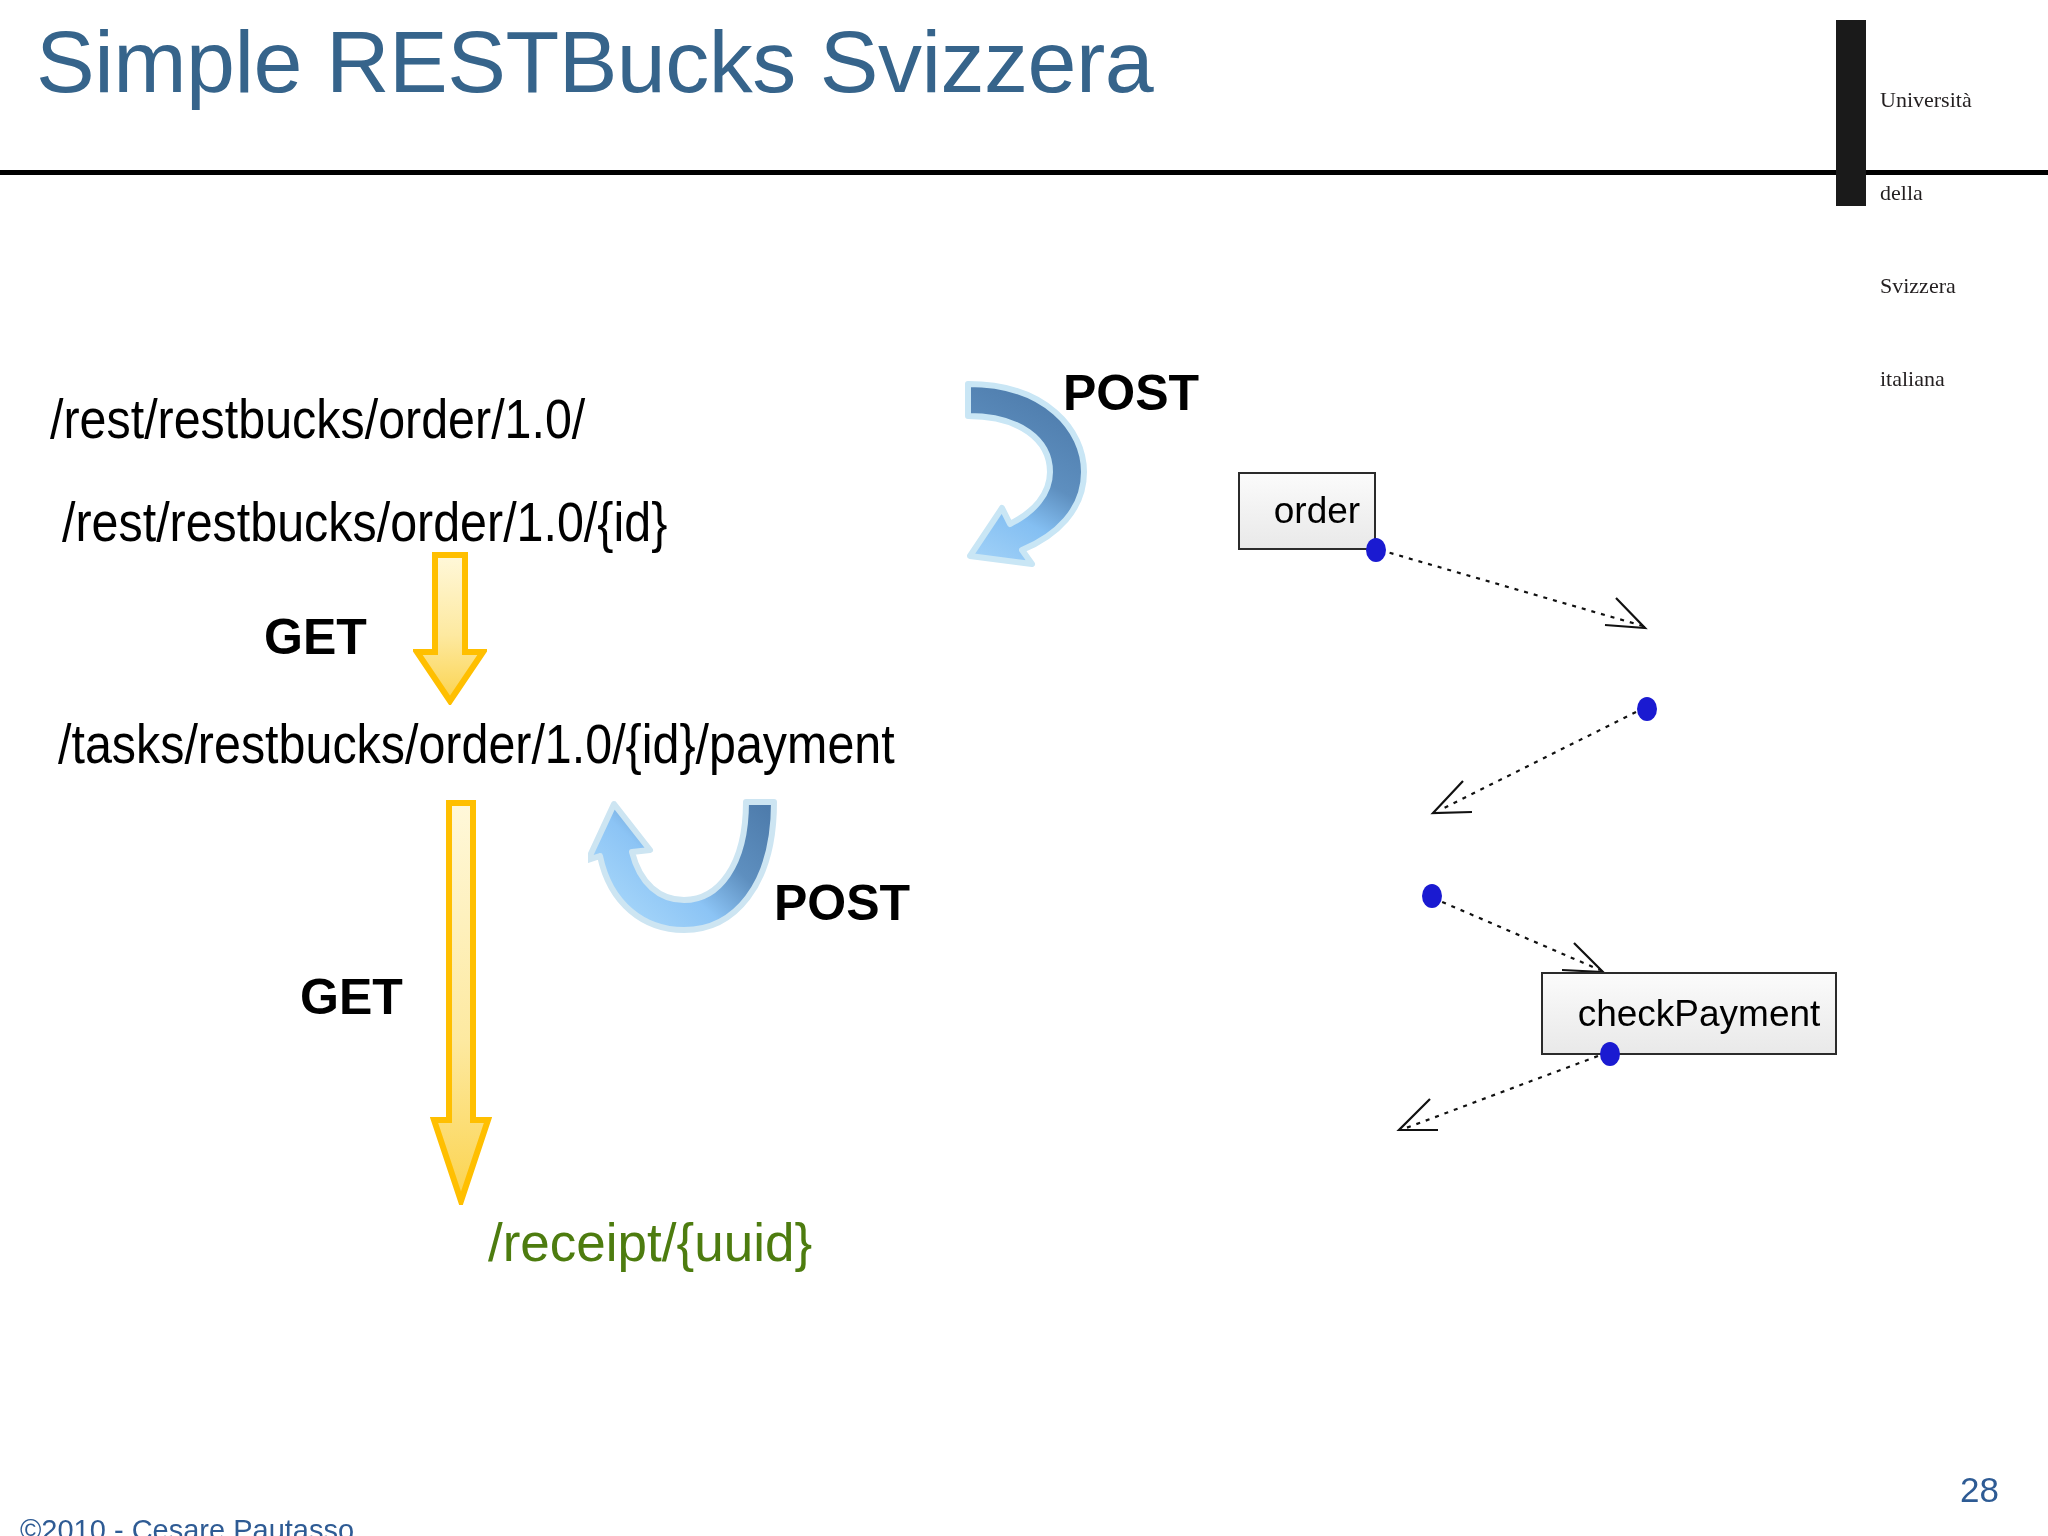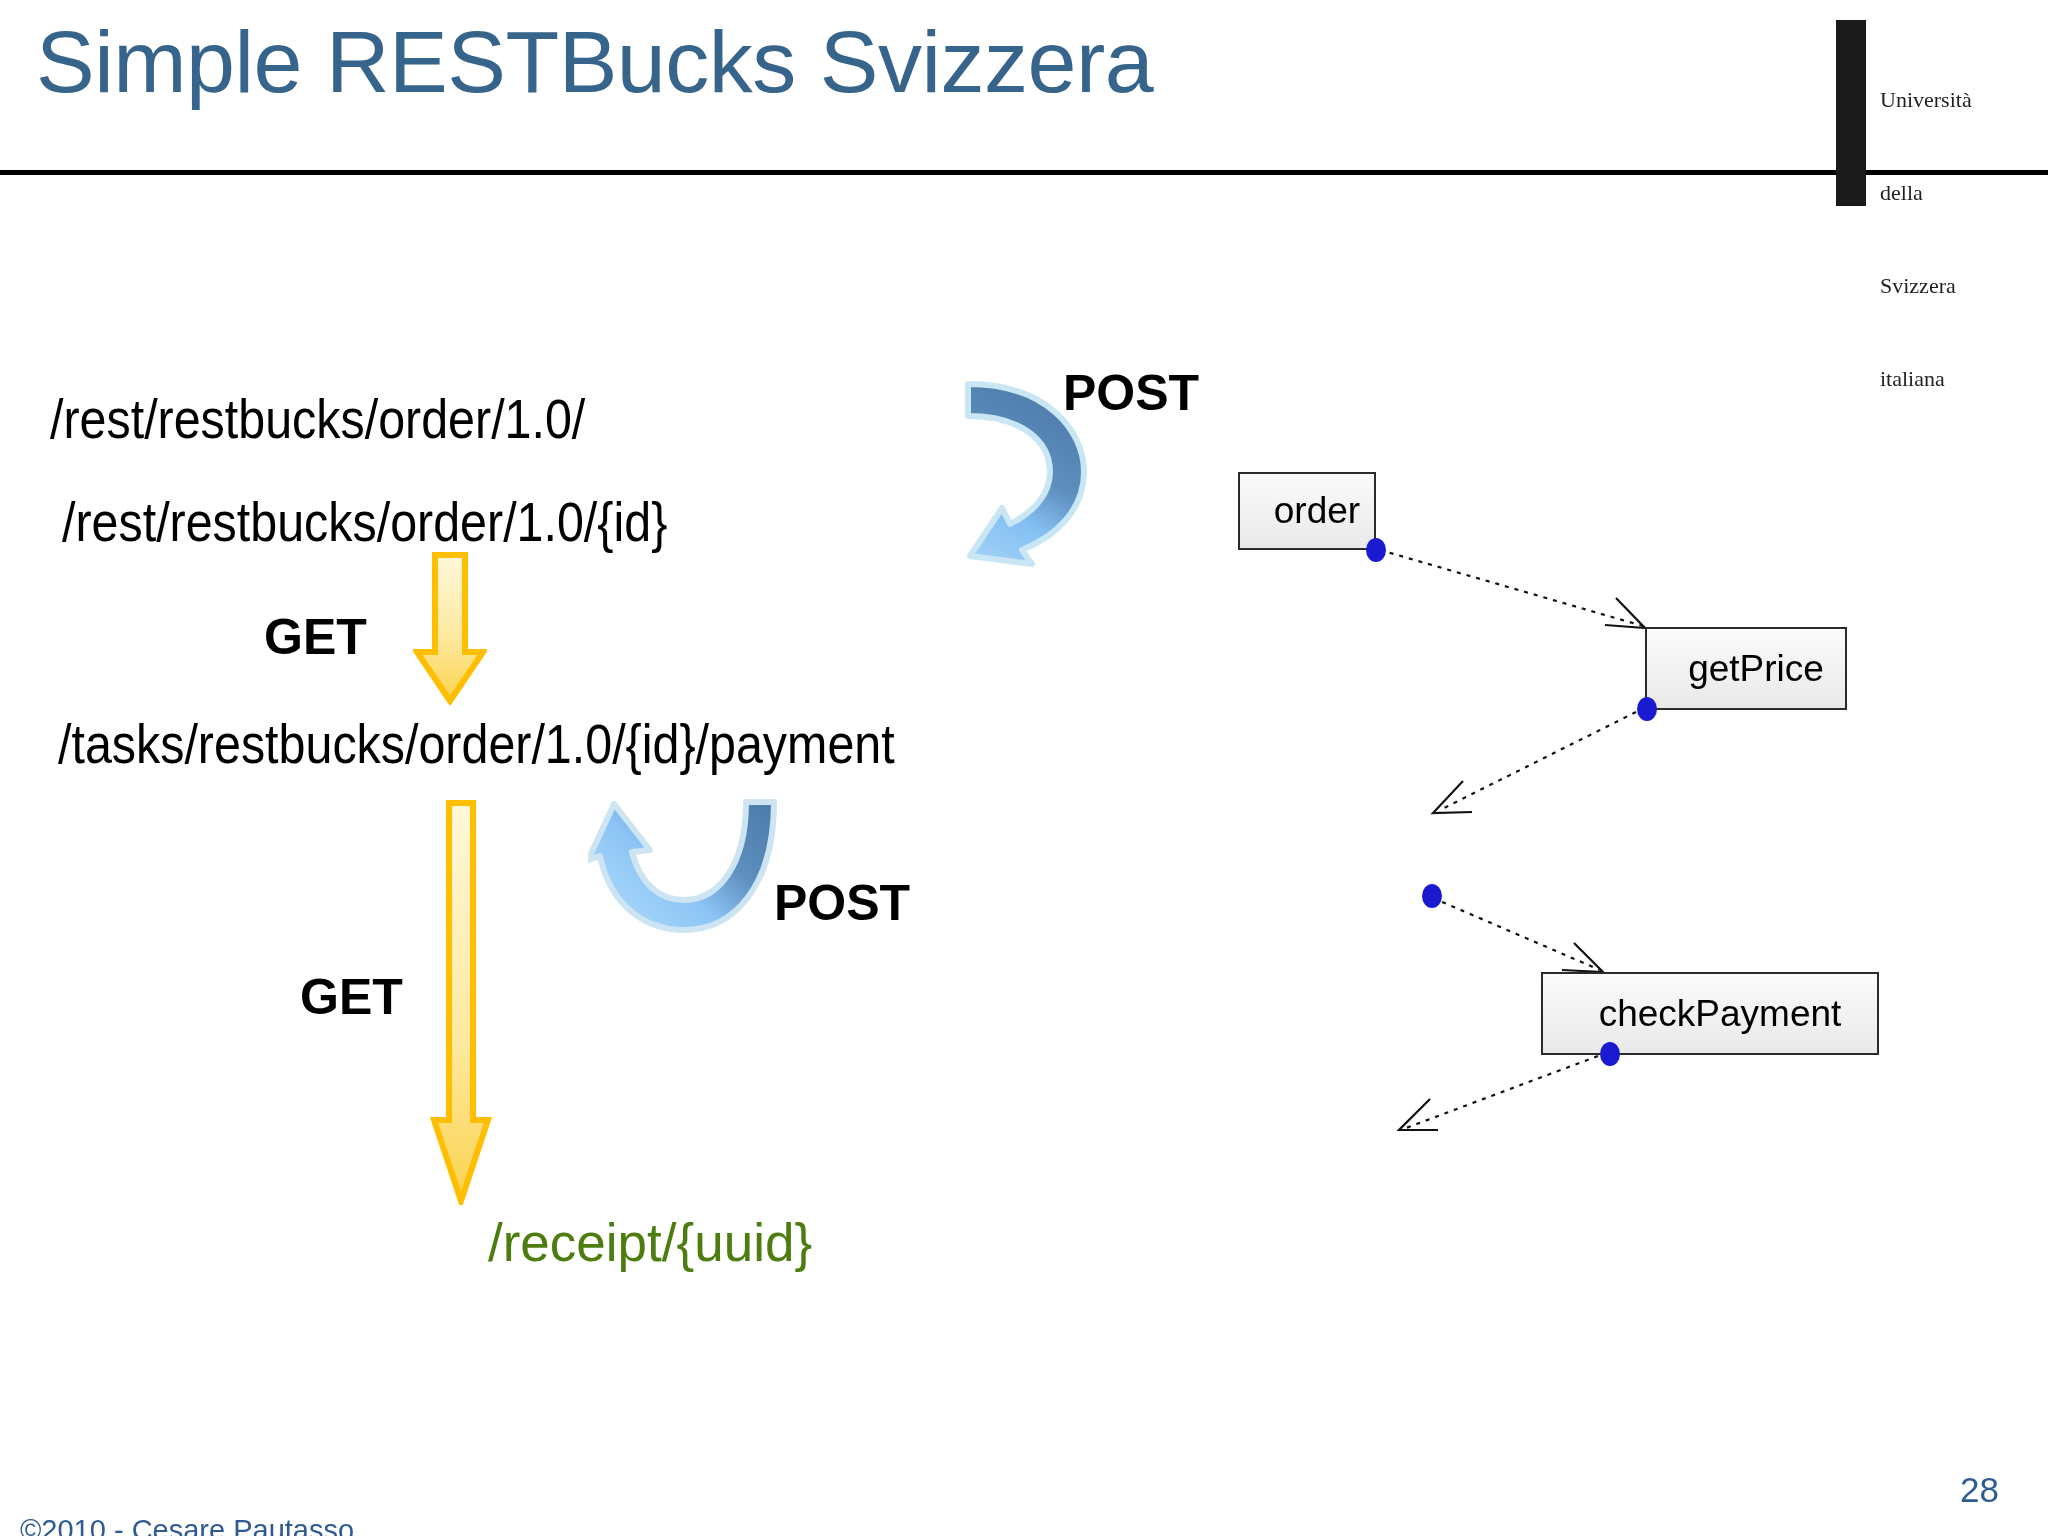--- a/index.html
+++ b/index.html
@@ -131,21 +131,21 @@
     font-family: "Liberation Sans", sans-serif;
     font-size: 37px;
     color: #000000;
     box-sizing: border-box;
     white-space: nowrap;
     padding-left: 20px;
   }
   #node-order         { left: 38px;  top: 32px;  width: 138px; height: 78px; }
   #node-getprice      { left: 445px; top: 187px; width: 202px; height: 83px; }
   #node-payment       { left: 24px;  top: 373px; width: 208px; height: 83px; }
-  #node-checkpayment  { left: 341px; top: 532px; width: 338px; height: 83px; }
+  #node-checkpayment  { left: 341px; top: 532px; width: 296px; height: 83px; }
   #node-receipt       { left: 28px;  top: 689px; width: 173px; height: 83px; }
 
   .node-dot {
     position: absolute;
     width: 20px;
     height: 24px;
     border-radius: 50%;
     background: #1a1ad1;
   }
   #dot-order        { left: 166px; top: 98px; }
@@ -296,21 +296,20 @@
 
     <g>
       <line x1="398" y1="616" x2="206" y2="688" stroke="#111" stroke-width="2.2" stroke-dasharray="4 6"></line>
       <path d="M 230,659 L 199,690 L 238,690" fill="none" stroke="#111" stroke-width="2.2"></path>
     </g>
   </svg>
 
   <div class="node-box" id="node-order">order</div>
   <div class="node-dot" id="dot-order"></div>
 
-  <div class="node-box" id="node-getprice">getPrice</div>
   <div class="node-dot" id="dot-getprice"></div>
 
   <div class="node-dot" id="dot-payment"></div>
 
   <div class="node-box" id="node-checkpayment">checkPayment</div>
   <div class="node-dot" id="dot-checkpayment"></div>
 
 </div>
 
 <div id="footer-copyright">©2010 - Cesare Pautasso</div>

